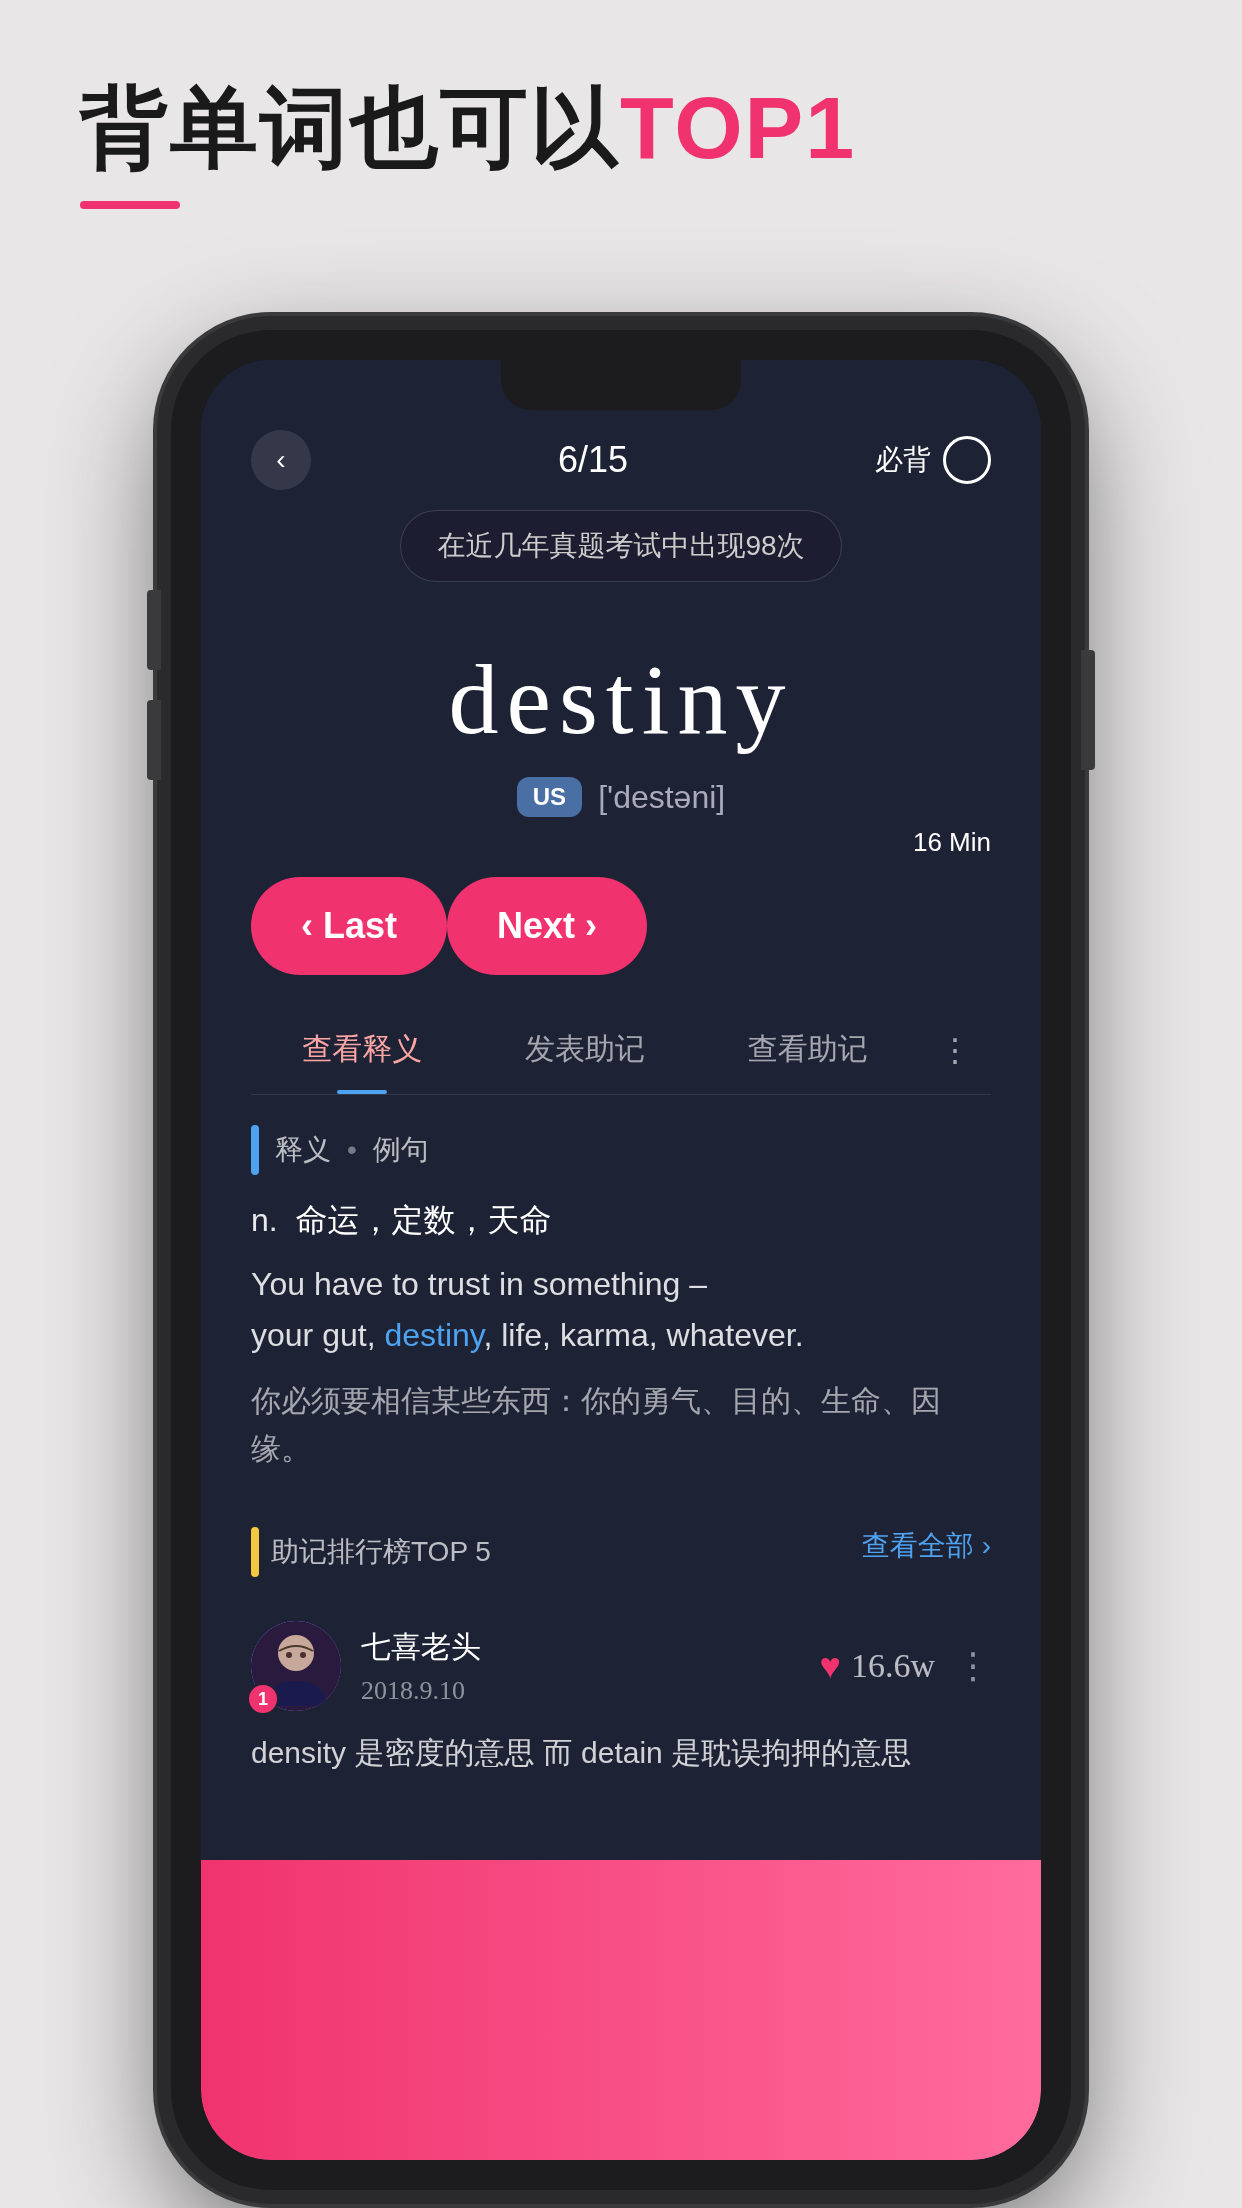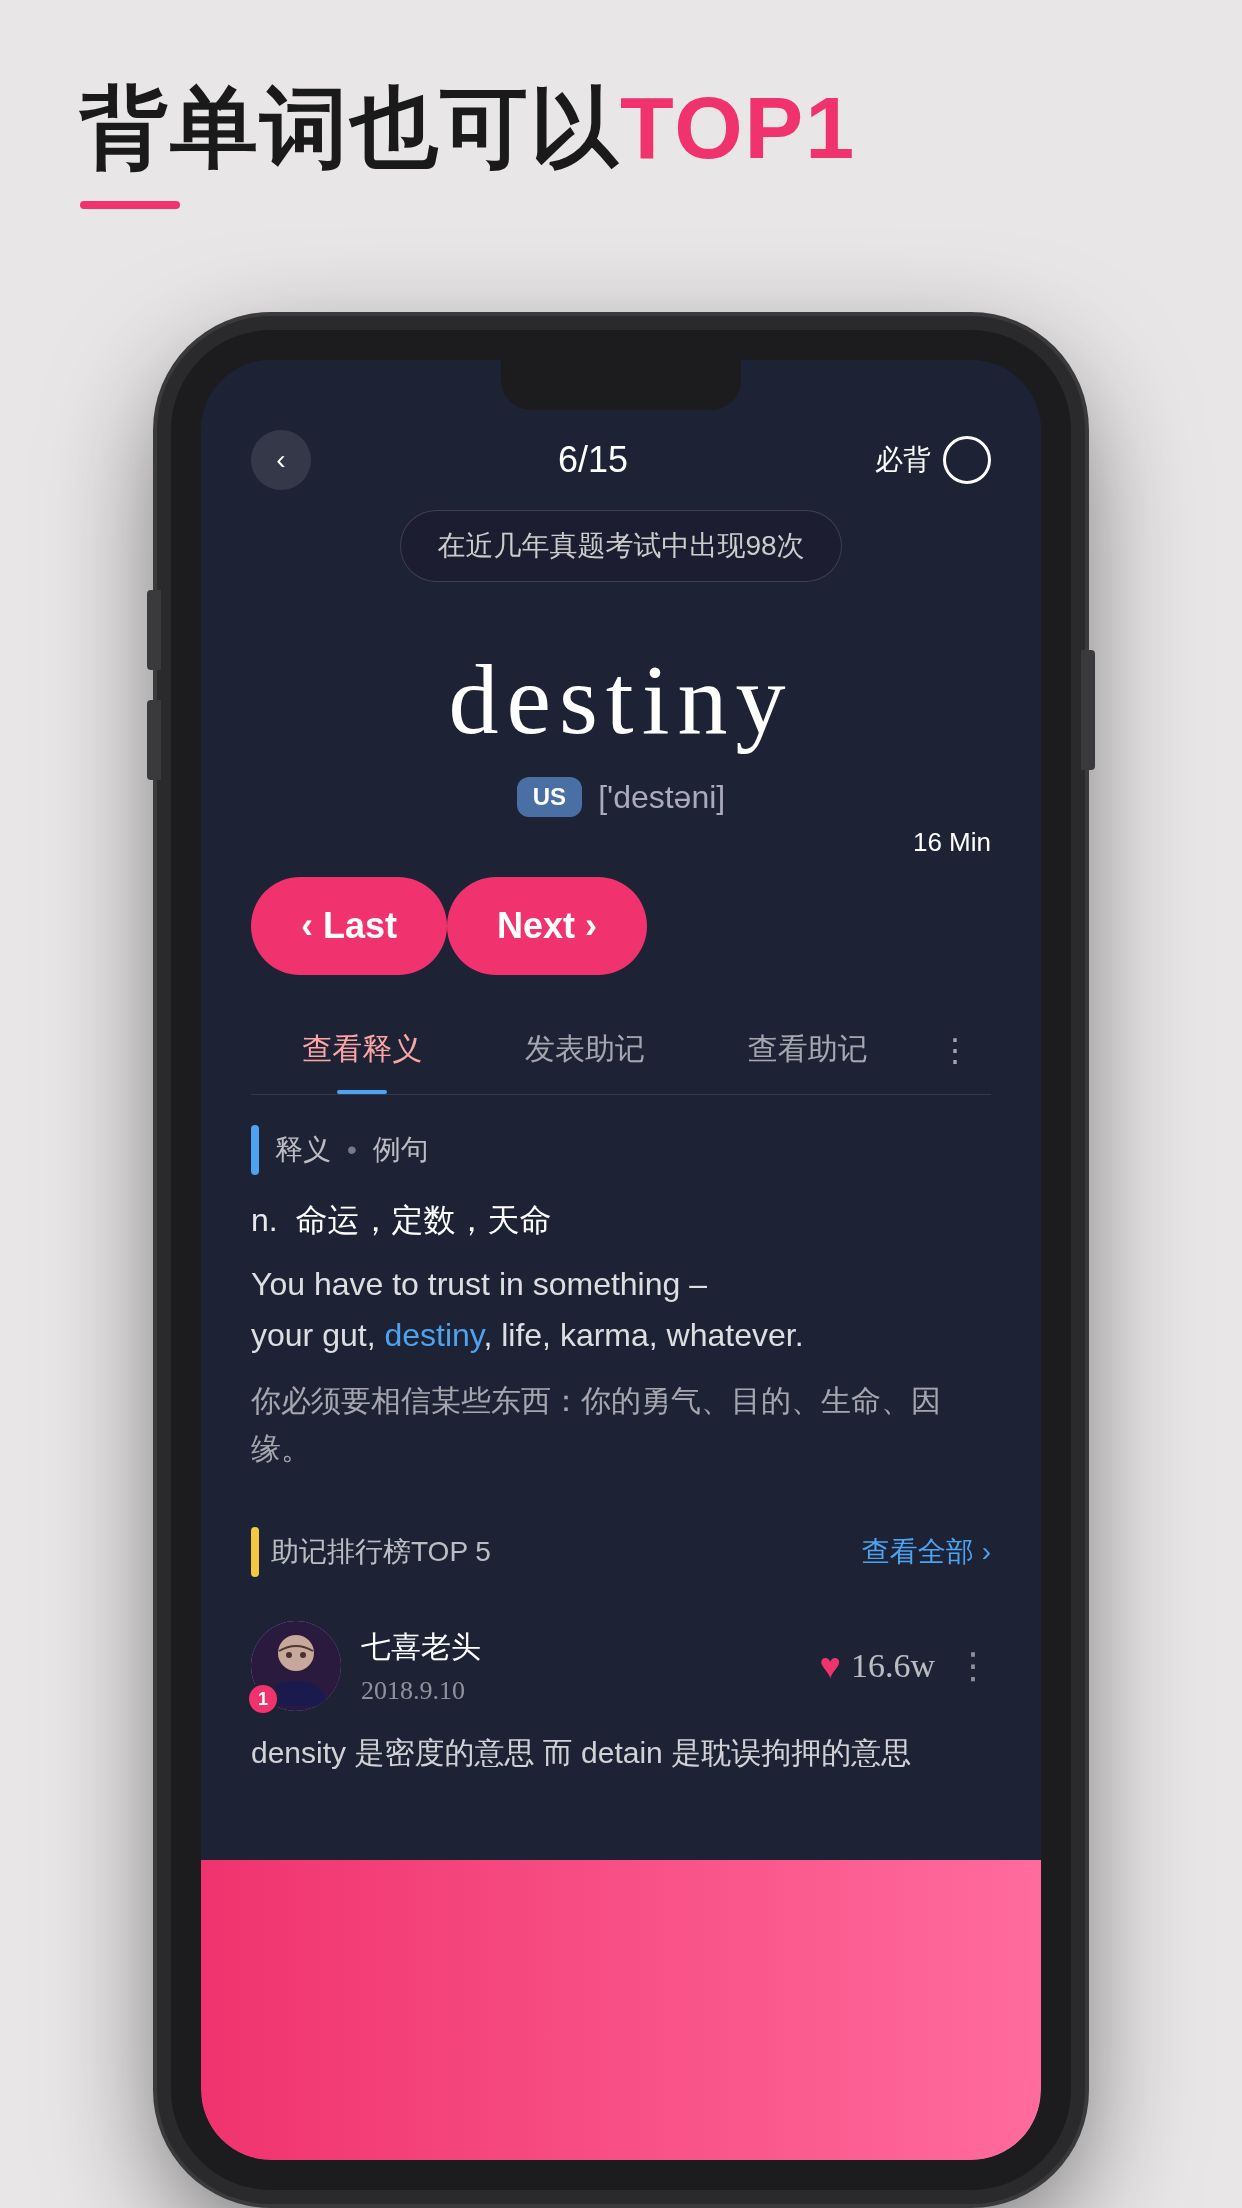--- a/index.html
+++ b/index.html
@@ -375,21 +375,21 @@
       line-height: 1.6;
     }
 
     
     .mnemonic-section {
       padding: 24px 0;
     }
 
     .mnemonic-header {
       display: flex;
-      align-items: center;
+      align-items: flex-start;
       justify-content: space-between;
       margin-bottom: 24px;
       gap: 20px;
     }
 
     .mnemonic-title-area {
       display: flex;
       align-items: center;
       gap: 12px;
     }

